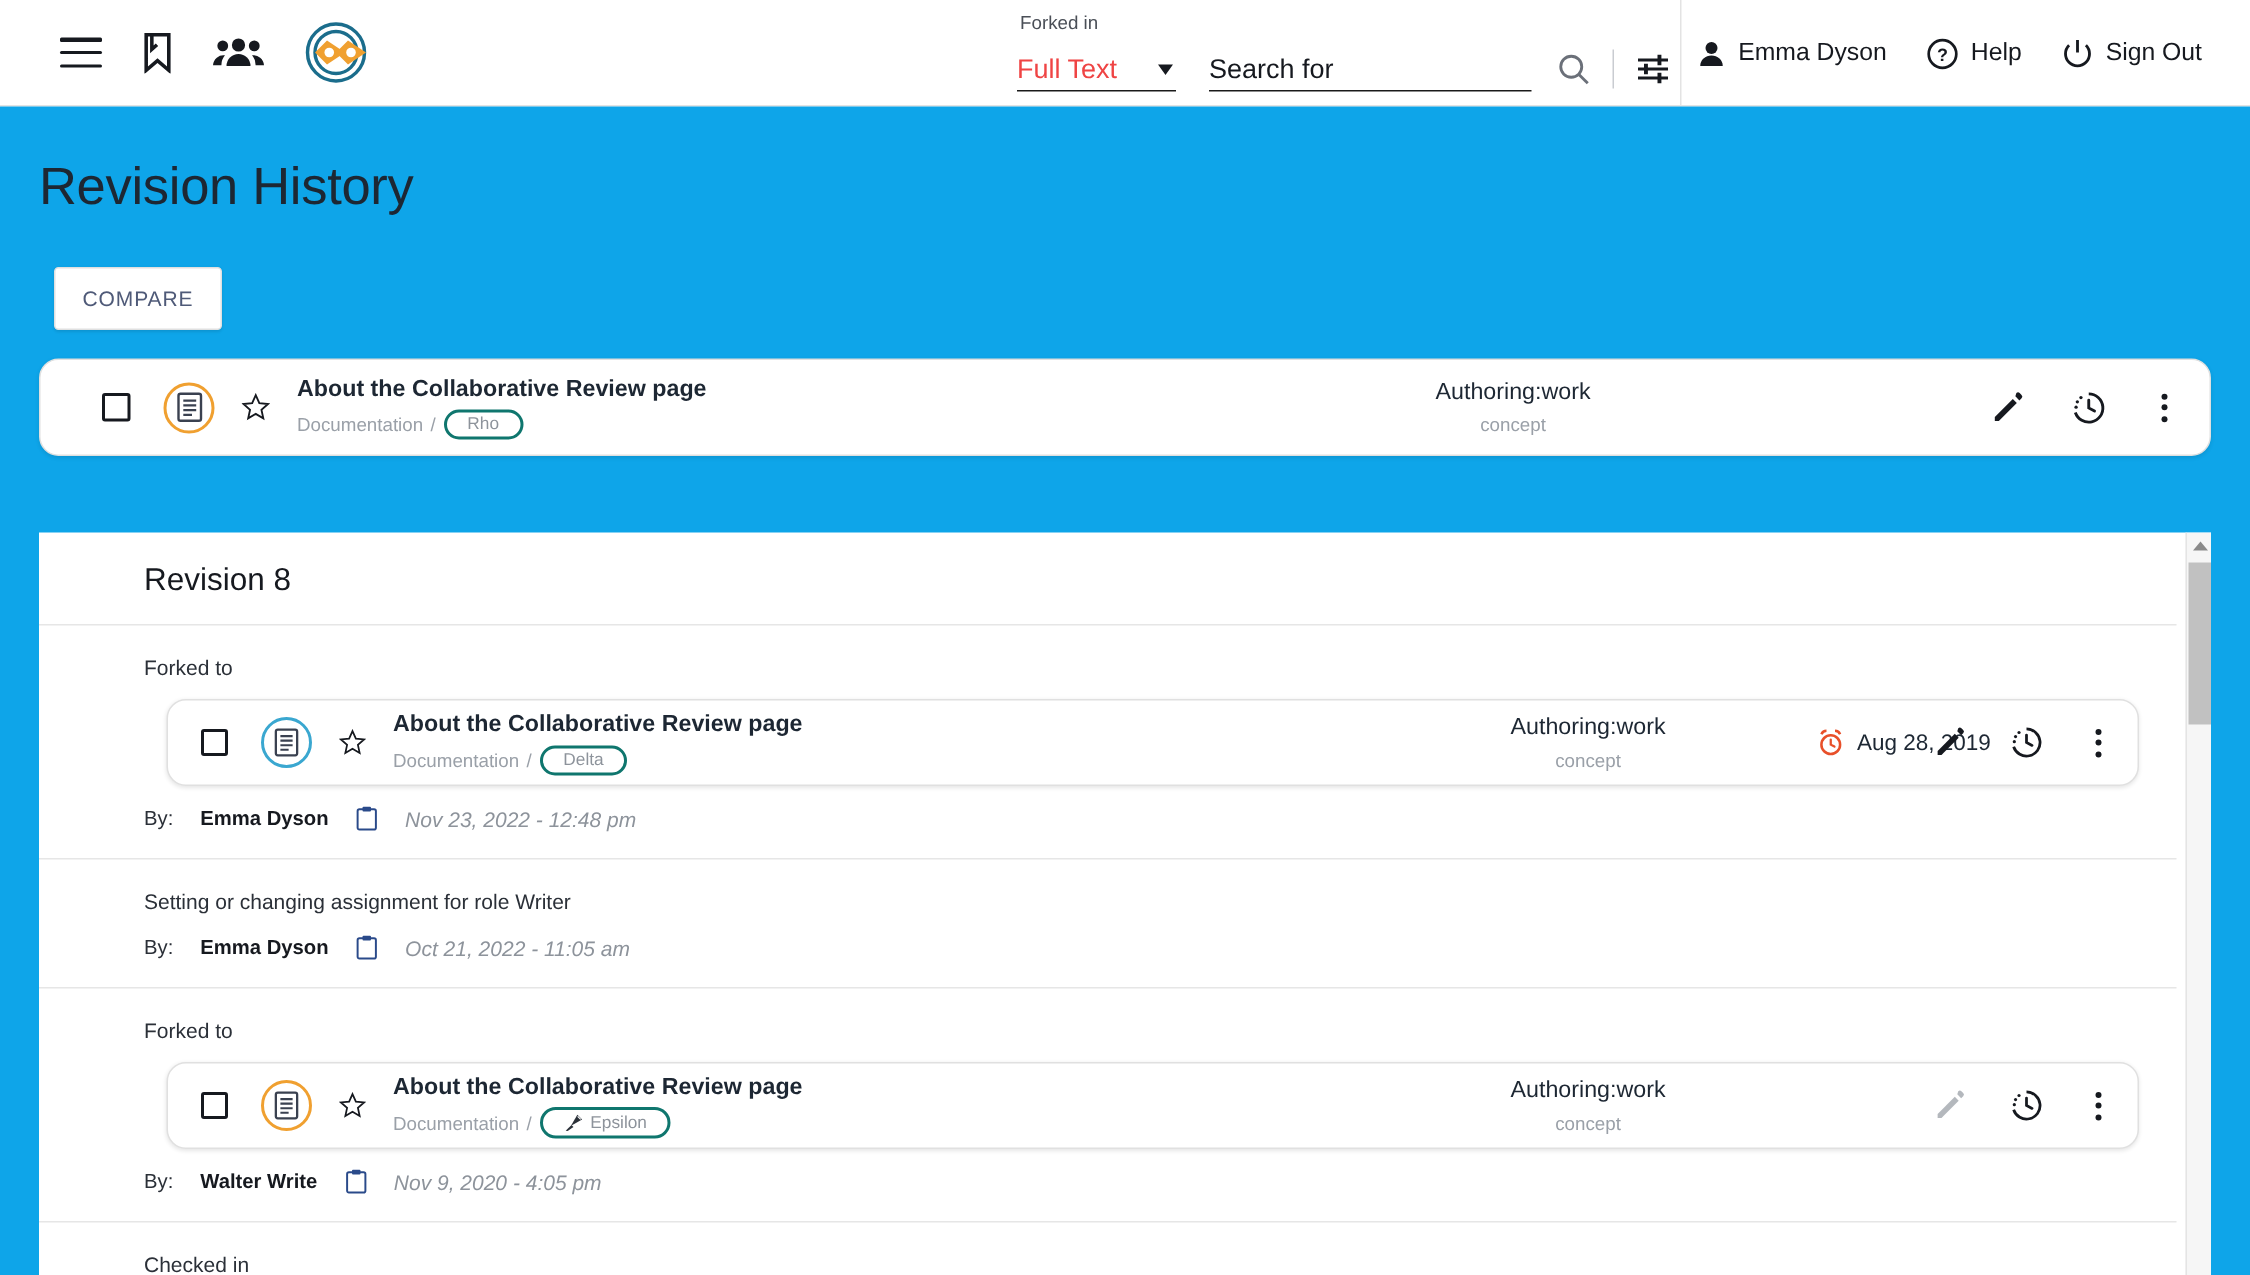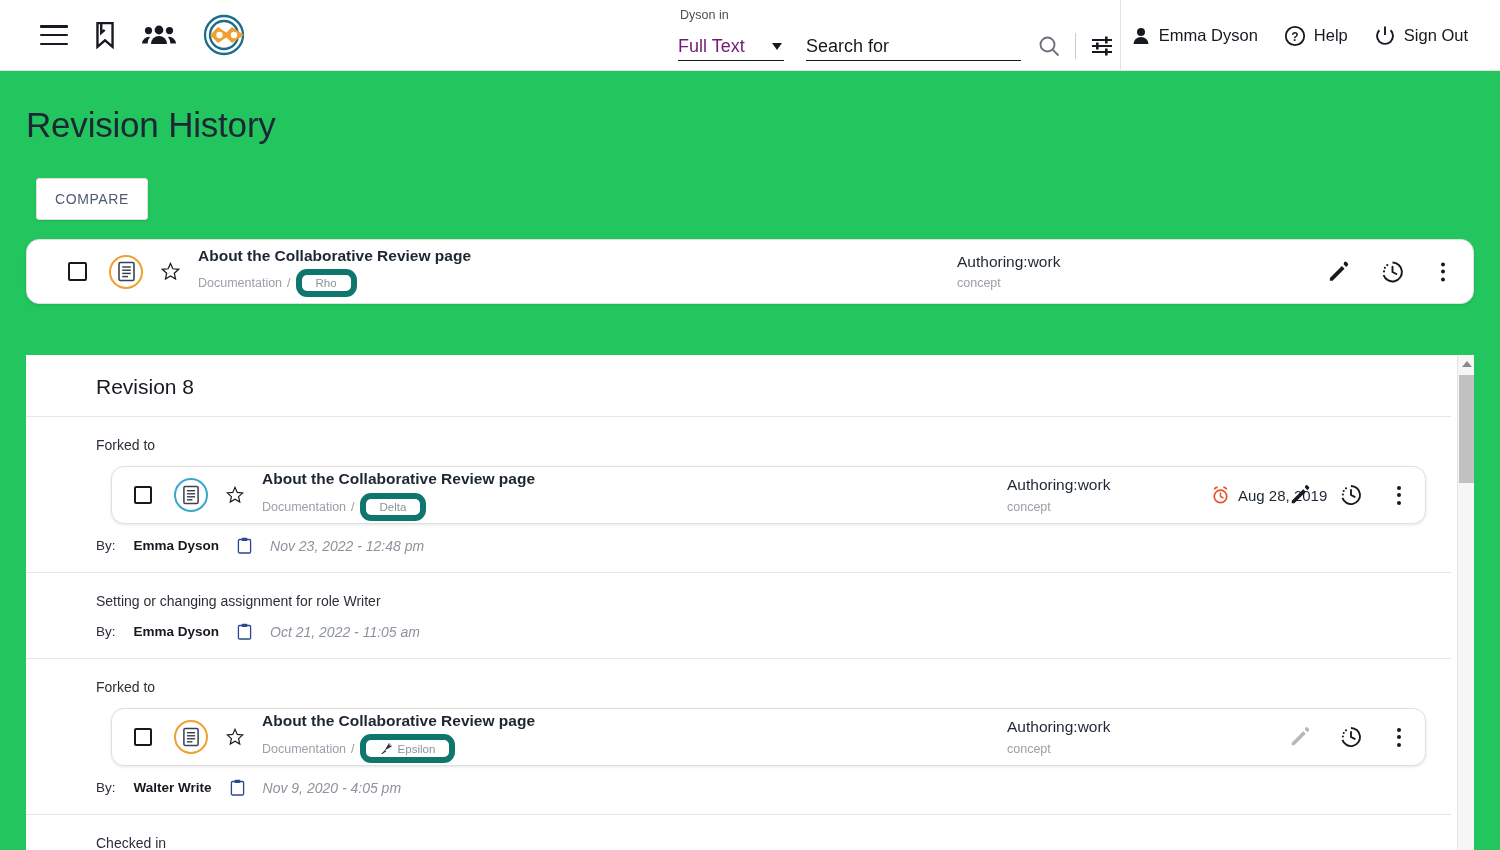--- a/index.html
+++ b/index.html
@@ -61,21 +61,21 @@
   }
   .select-row {
     display: flex;
     align-items: center;
     justify-content: space-between;
     border-bottom: 1px solid #1a1a1a;
     padding-bottom: 3px;
     width: 106px;
     cursor: pointer;
   }
-  .select-value { font-size: 18px; color: #701a75; }
+  .select-value { font-size: 18px; color: #ef4444; }
   .caret {
     width: 0; height: 0;
     border-left: 5.5px solid transparent;
     border-right: 5.5px solid transparent;
     border-top: 7px solid #16191f;
     margin-right: 2px;
   }
   .searchfor-wrap { margin-left: 22px; width: 215px; }
   .searchfor-input {
     width: 215px;
@@ -110,21 +110,21 @@
     gap: 26px;
   }
   .tb-right-item {
     display: flex; align-items: center; gap: 8px;
     cursor: pointer;
     font-size: 16.5px;
     color: #16191f;
   }
 
   
-  .page { position: relative; width: 1500px; height: 779px; background:#22c55e; }
+  .page { position: relative; width: 1500px; height: 779px; background:#0ea5e9; }
   .page-title {
     font-size: 35px;
     font-weight: 400;
     color: #1d2733;
     margin: 0;
     padding: 34px 0 0 26px;
     letter-spacing: -0.2px;
   }
   .compare-wrap { padding: 33px 0 0 36px; }
   .compare-btn {
@@ -189,34 +189,34 @@
     line-height: 1.25;
     cursor: pointer;
   }
   .doc-sub {
     font-size: 12.5px;
     color: #9aa0a8;
     margin-top: 4px;
     display:flex; align-items:center; gap:5px;
   }
   .pill {
-    border: 6px solid #0f766e;
+    border: 2px solid #0f766e;
     border-radius: 11px;
     padding: 2px 14px;
     font-size: 11.5px;
     color: #8d939b;
     display:inline-flex; align-items:center; gap:5px;
     white-space: nowrap;
     cursor: pointer;
   }
 
   .doc-meta { position:absolute; left: 930px; top: 50%; transform: translateY(-50%); }
   .doc-card.nested .doc-meta { left: 895px; }
   .meta-main { font-size: 15.5px; color: #1d2733; line-height:1.2;text-align:right; }
-  .meta-sub { font-size: 12.5px; color: #9aa0a8; margin-top:5px; }
+  .meta-sub { font-size: 12.5px; color: #9aa0a8; margin-top:5px;text-align:center; }
 
   .due-date {
     position:absolute; left: 1100px; top:50%; transform: translateY(-50%);
     display:flex; align-items:center; gap: 9px;
     font-size: 15px; color: #1d2733;
   }
 
   .doc-actions {
     position: absolute;
     right: 22px; top: 50%; transform: translateY(-50%);
@@ -323,21 +323,21 @@
         <path d="M18 17 L30 25 L18 33 L10 25 Z" fill="#f0a030"></path>
         <path d="M32 17 L44 25 L32 33 L24 25 Z" fill="#f0a030"></path>
         <circle cx="19.5" cy="25" r="3.2" fill="#ffffff"></circle>
         <circle cx="34" cy="25" r="3.2" fill="#ffffff"></circle>
       </svg>
     </div>
   </div>
 
   <div class="tb-center">
     <div class="searchin-wrap">
-      <div class="searchin-label">Dyson in</div>
+      <div class="searchin-label">Forked in</div>
       <div class="select-row">
         <span class="select-value">Full Text</span>
         <span class="caret"></span>
       </div>
     </div>
 
     <div class="searchfor-wrap">
       <input class="searchfor-input" type="text" placeholder="Search for" style="">
     </div>
 

